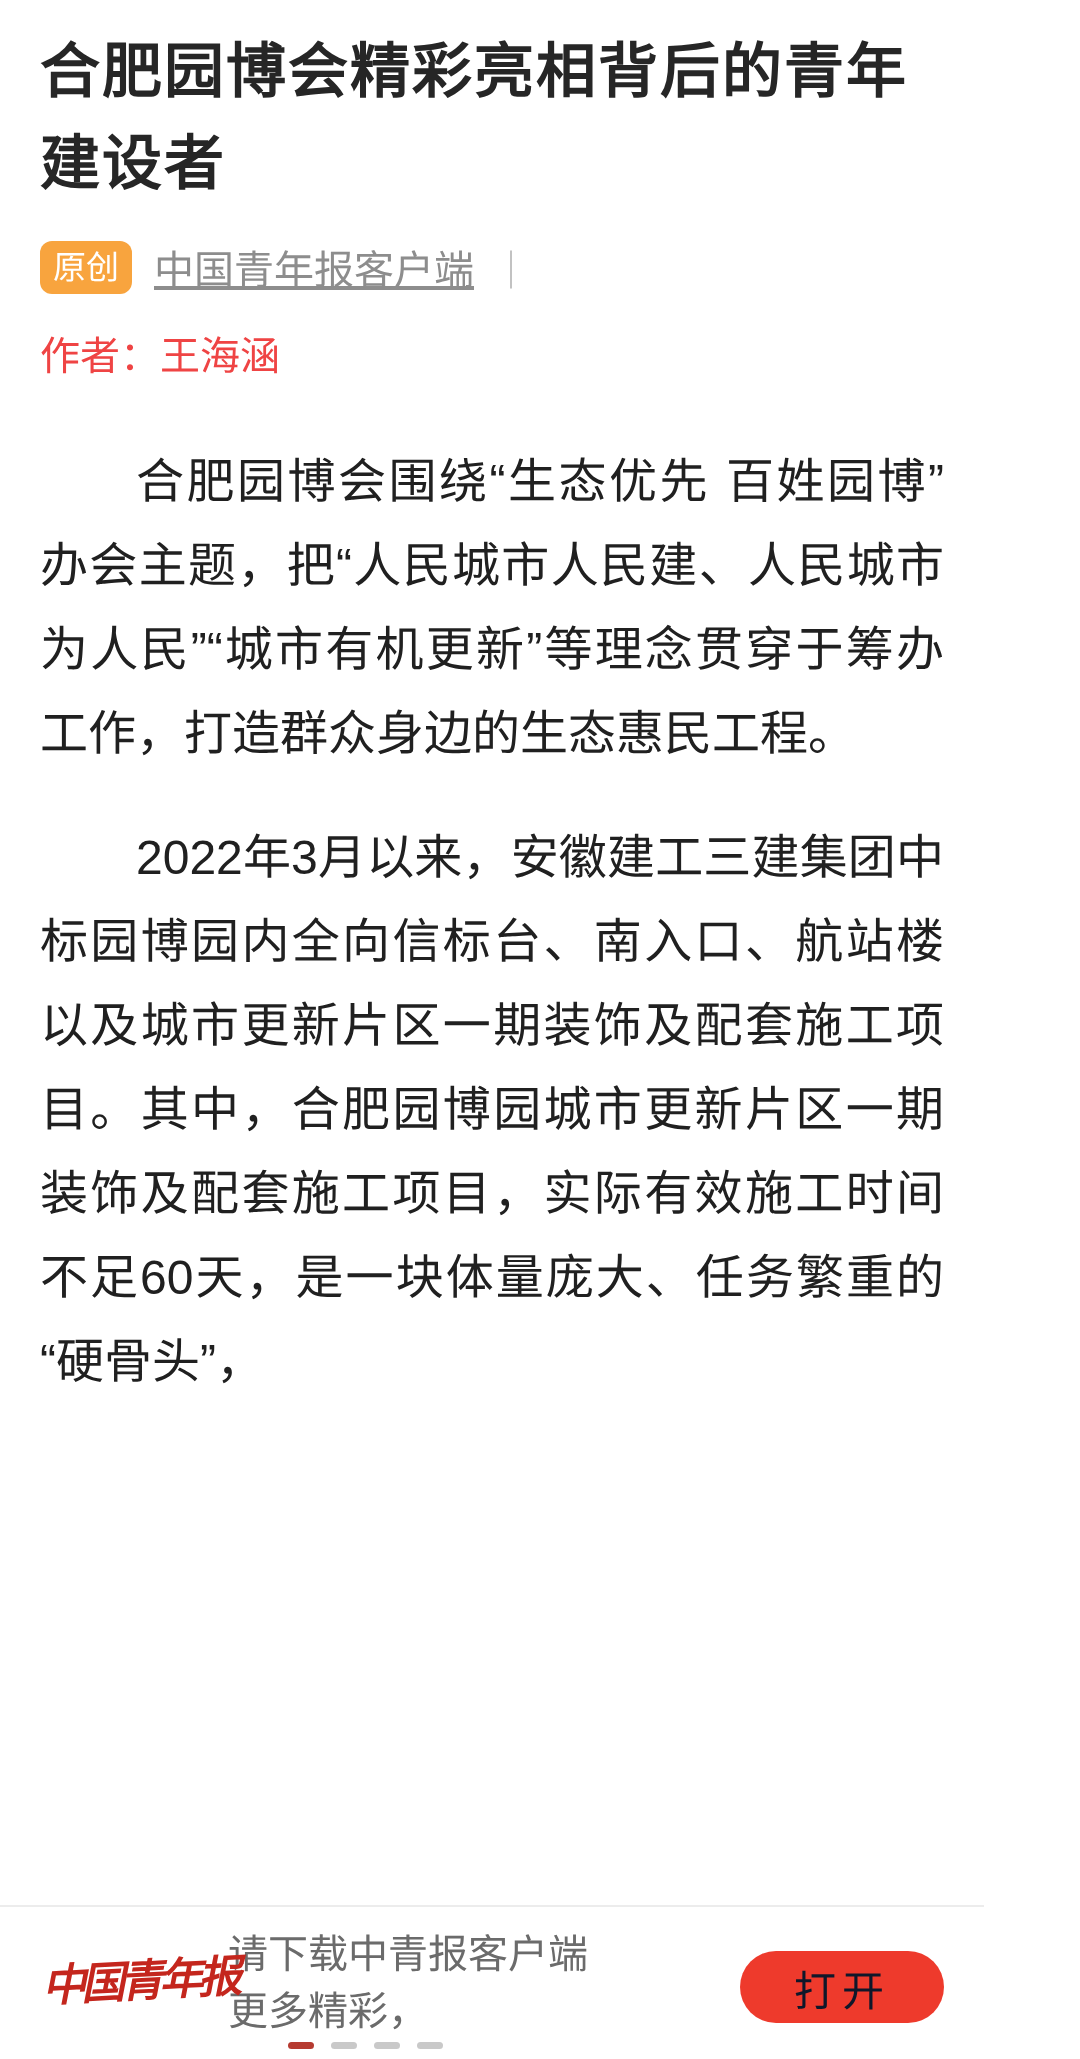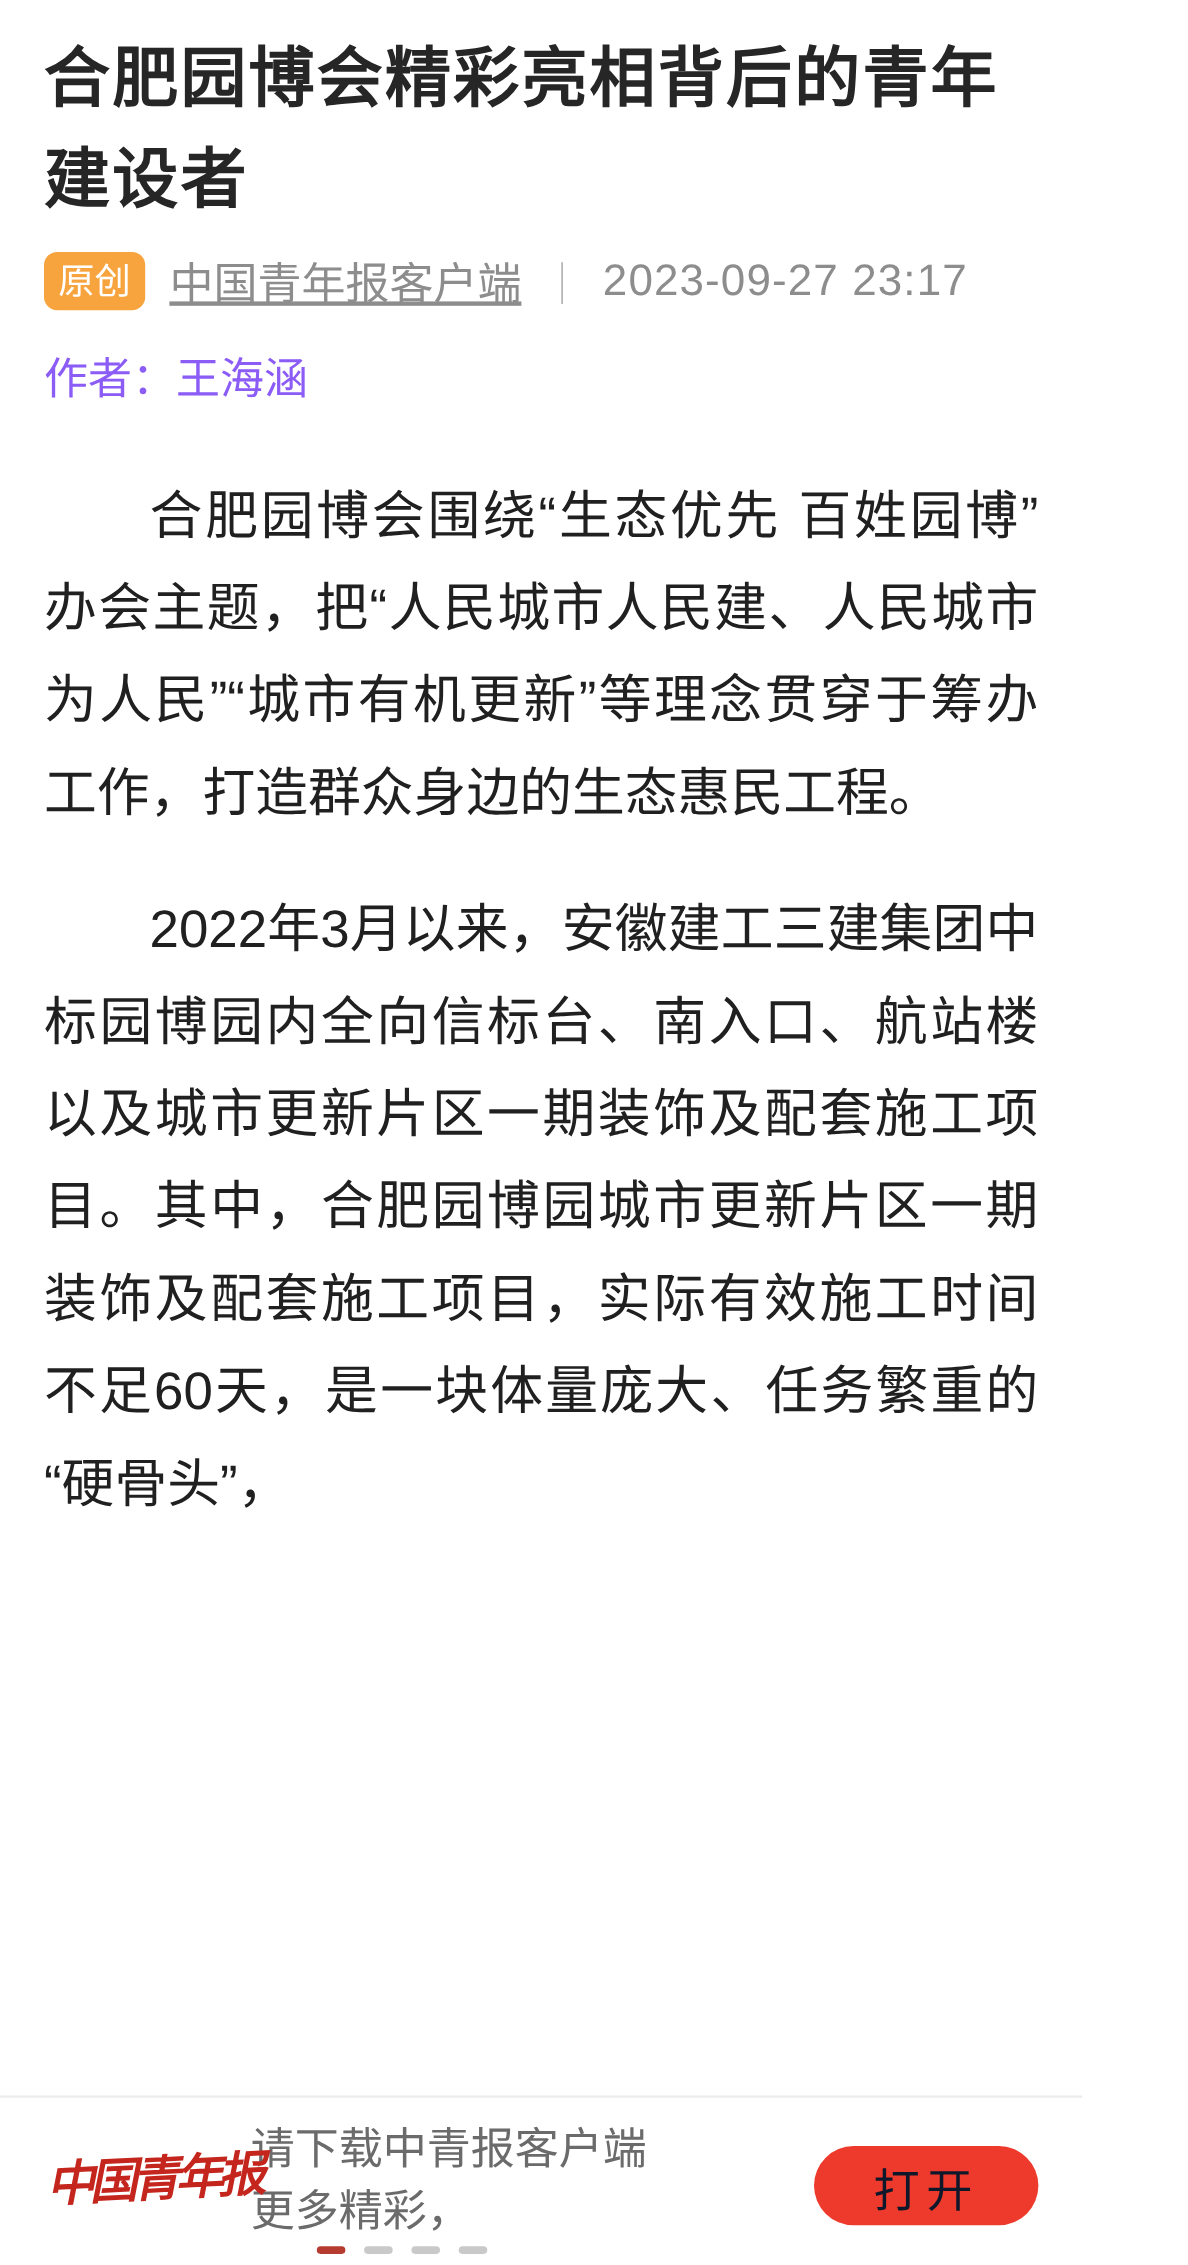--- a/index.html
+++ b/index.html
@@ -18,21 +18,21 @@
     margin:0;
     font-size:60px;
     line-height:92px;
     font-weight:700;
     letter-spacing:2px;
     color:#262626;
   }
   .meta-row{
     display:flex;
     align-items:center;
-    margin-top:16px;
+    margin-top:28px;
   }
   .origin-badge{
     display:inline-block;
     background:var(--badge-bg,#F8A43E);
     color:#ffffff;
     font-size:33px;
     line-height:33px;
     padding:10px 13px;
     border-radius:12px;
     flex:0 0 auto;
@@ -49,21 +49,21 @@
     color:#b5b5b5;
   }
   .meta-date{
     font-size:40px;
     color:#8d8d8d;
     letter-spacing:1px;
   }
   .author-line{
     margin-top:28px;
     font-size:40px;
-    color:#8b5cf6;
+    color:#ef4444;
   }
   .article-body{
     margin-top:58px;
   }
   .article-body p{
     margin:0 0 40px 0;
     font-size:48px;
     line-height:84px;
     text-align:justify;
     text-indent:2em;
@@ -148,21 +148,20 @@
 <div class="screen">
 
   <div class="content">
 
     <h1 class="article-title">合肥园博会精彩亮相背后的青年建设者</h1>
 
     <div class="meta-row">
       <span class="origin-badge">原创</span>
       <span class="meta-source">中国青年报客户端</span>
       <span class="meta-separator">｜</span>
-      <span class="meta-date">2023-09-27 23:17</span>
     </div>
 
     <div class="author-line">作者：王海涵</div>
 
     <div class="article-body">
       <p>合肥园博会围绕“生态优先 百姓园博”办会主题，把“人民城市人民建、人民城市为人民”“城市有机更新”等理念贯穿于筹办工作，打造群众身边的生态惠民工程。</p>
       <p>2022年3月以来，安徽建工三建集团中标园博园内全向信标台、南入口、航站楼以及城市更新片区一期装饰及配套施工项目。其中，合肥园博园城市更新片区一期装饰及配套施工项目，实际有效施工时间不足60天，是一块体量庞大、任务繁重的“硬骨头”，</p>
     </div>
 
   </div>

